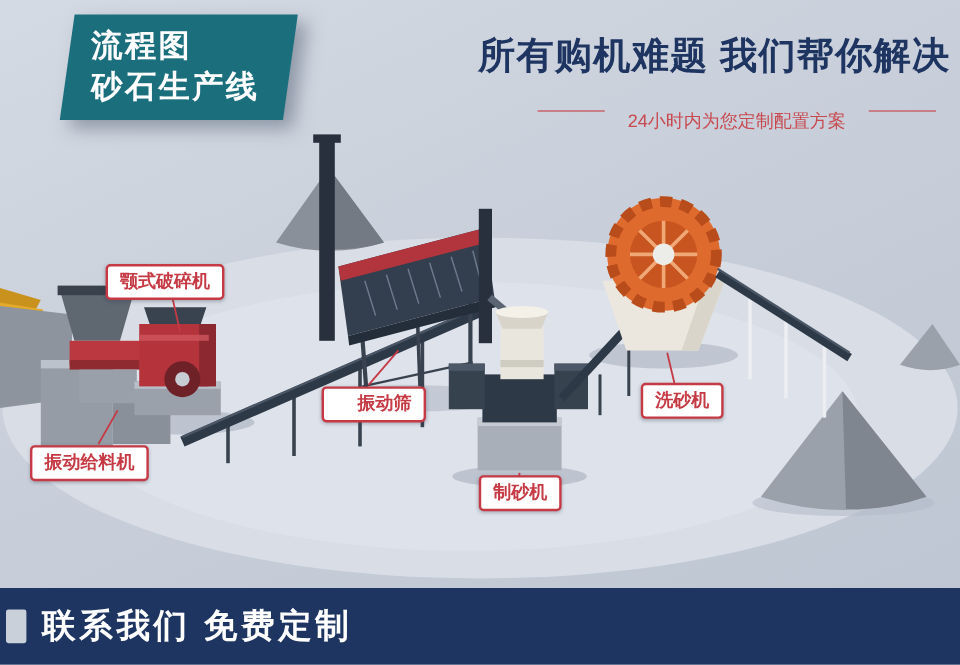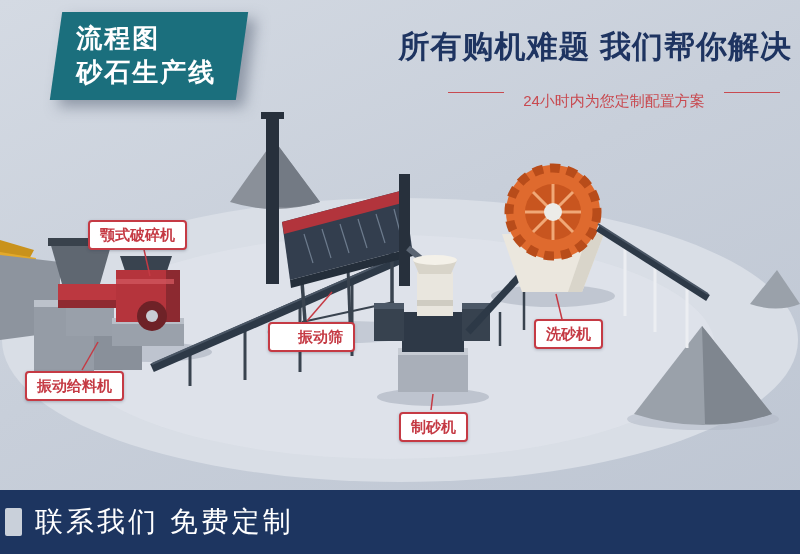--- a/index.html
+++ b/index.html
@@ -34,29 +34,29 @@
   .eq-label{
     position:absolute;z-index:3;
     background:#ffffff;border:2px solid #c53a44;border-radius:4px;
     color:#c53a44;font-size:15px;font-weight:bold;line-height:1;
     padding:5px 10px 6px;white-space:nowrap;
     box-shadow:0 1px 3px rgba(50,60,80,.3);
   }
   .lbl-jaw{left:88px;top:205px;margin-top:15px;}
   .lbl-feeder{left:25px;top:371px;}
   .lbl-screen{left:268px;top:322px;padding-left:28px;}
-  .lbl-maker{left:399px;top:412px;}
+  .lbl-maker{left:399px;top:396px;}
   .lbl-washer{left:534px;top:319px;}
   
   .footer{
     position:absolute;left:0;bottom:0;width:800px;height:64px;z-index:5;
     background:#1d3560;display:flex;align-items:center;
   }
   .footer-logo{width:17px;height:28px;background:#c9d0da;border-radius:2px;margin-left:5px;flex:0 0 auto;}
-  .footer-cta{color:#ffffff;font-size:28px;font-weight:normal;letter-spacing:3px;margin-left:13px;}
+  .footer-cta{color:#ffffff;font-size:28px;font-weight:bold;letter-spacing:3px;margin-left:13px;}
 </style>
 </head>
 <body>
 
 <div class="page">
 
   <svg class="scene" viewBox="0 0 800 554" xmlns="http://www.w3.org/2000/svg">
 
     <g>
       <ellipse cx="400" cy="340" rx="398" ry="142" fill="#d9dee6"></ellipse>

